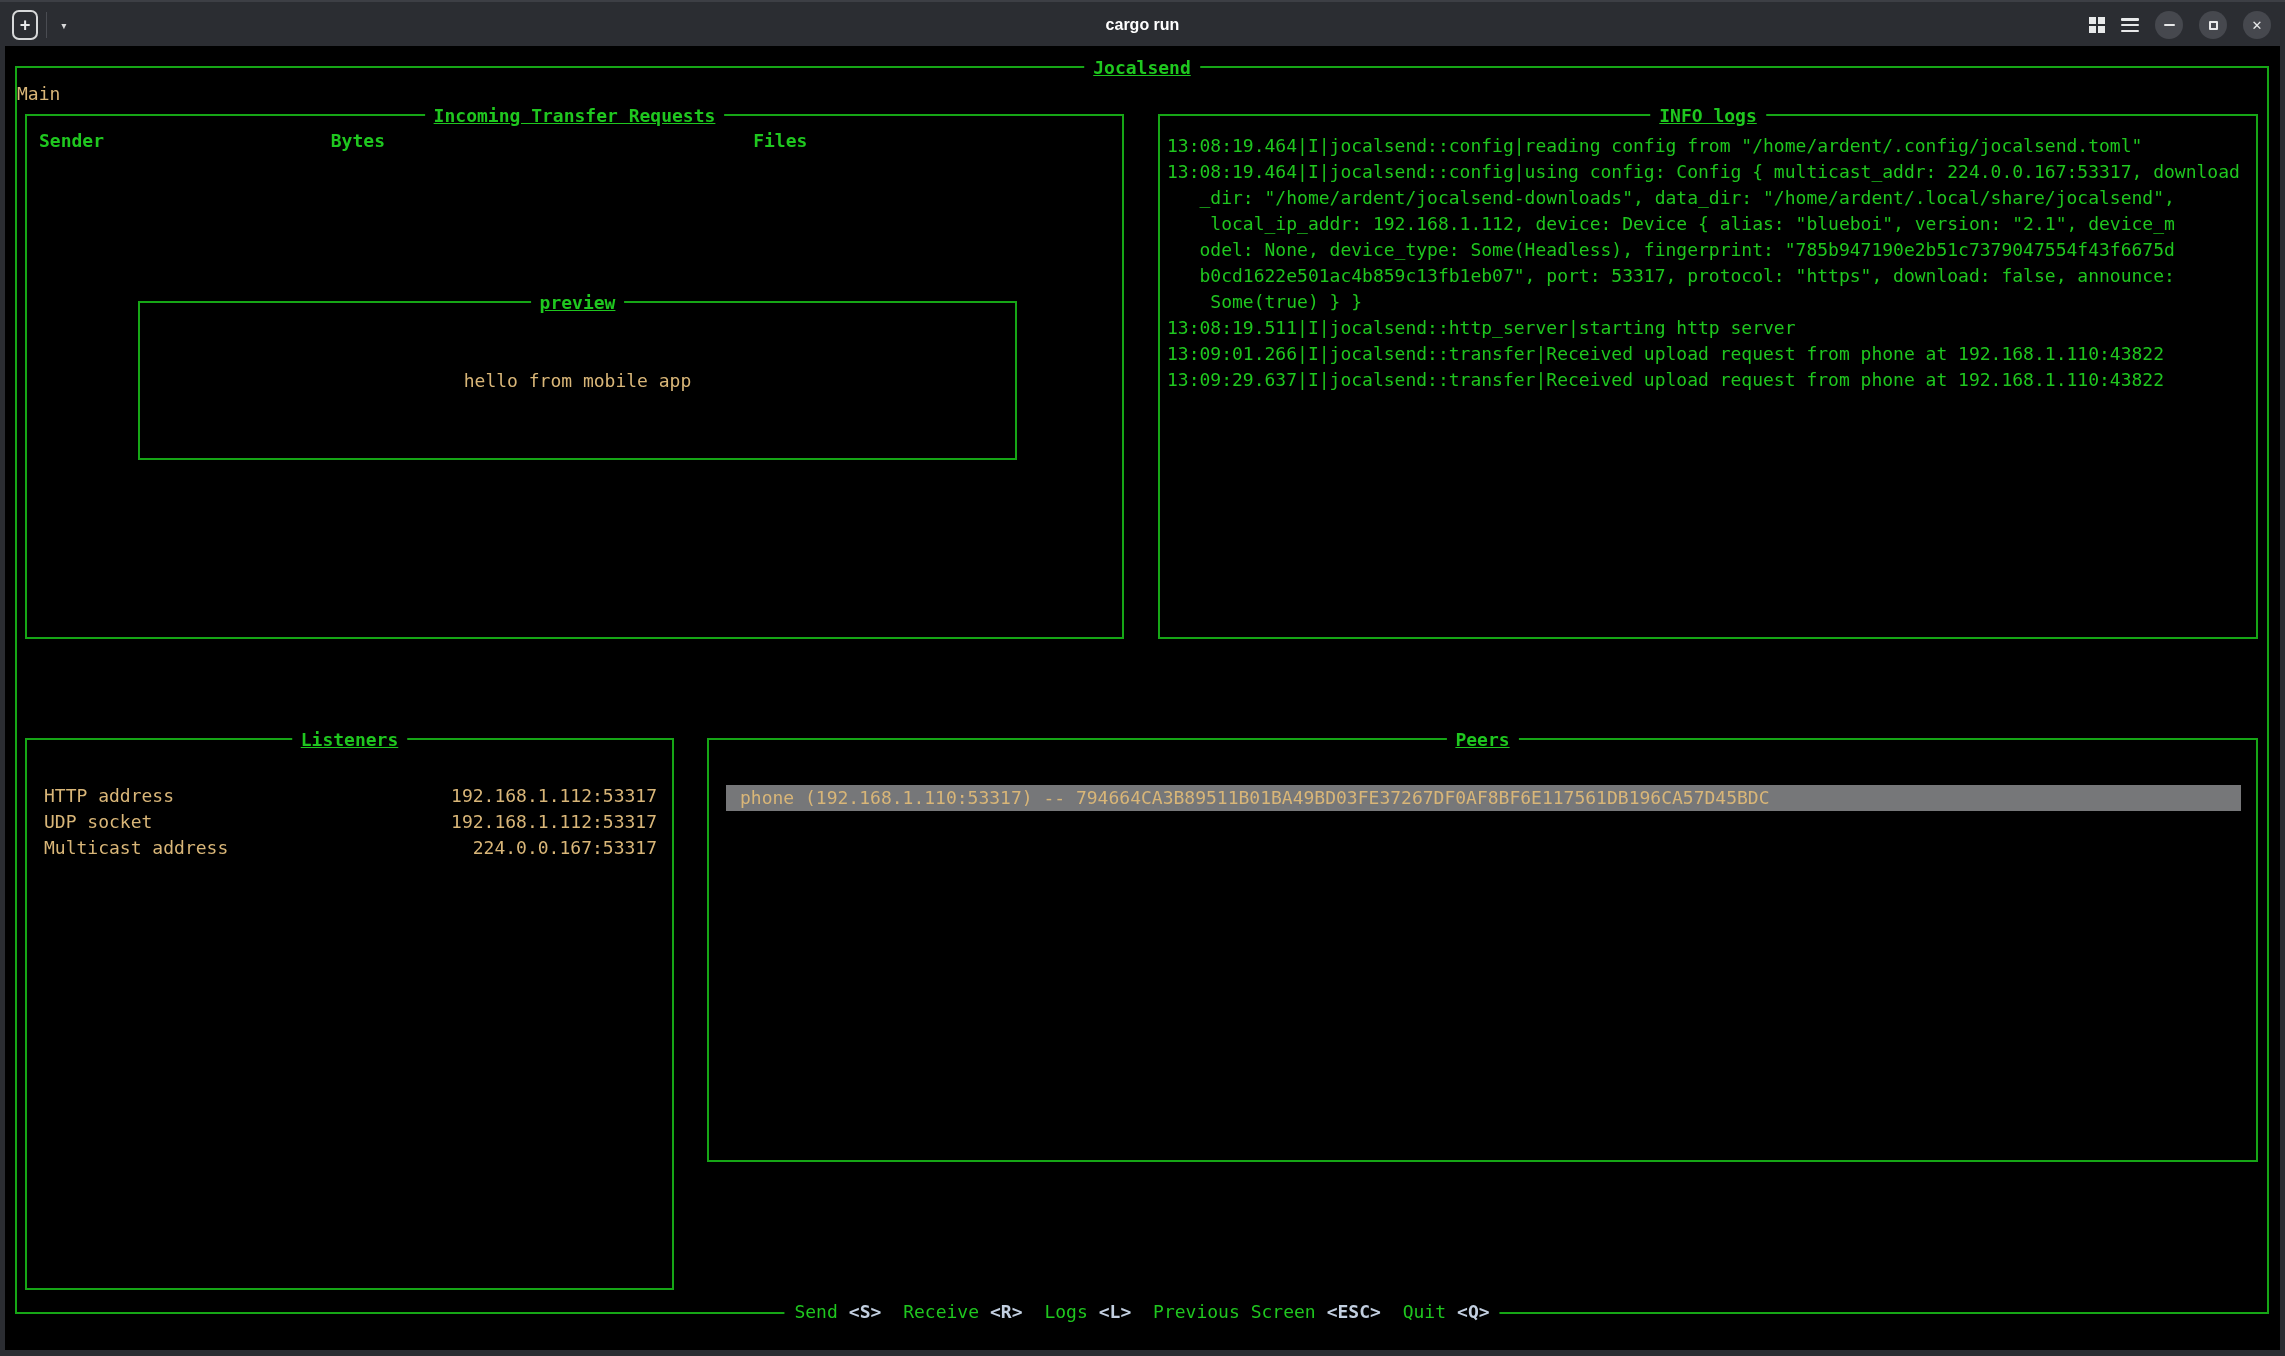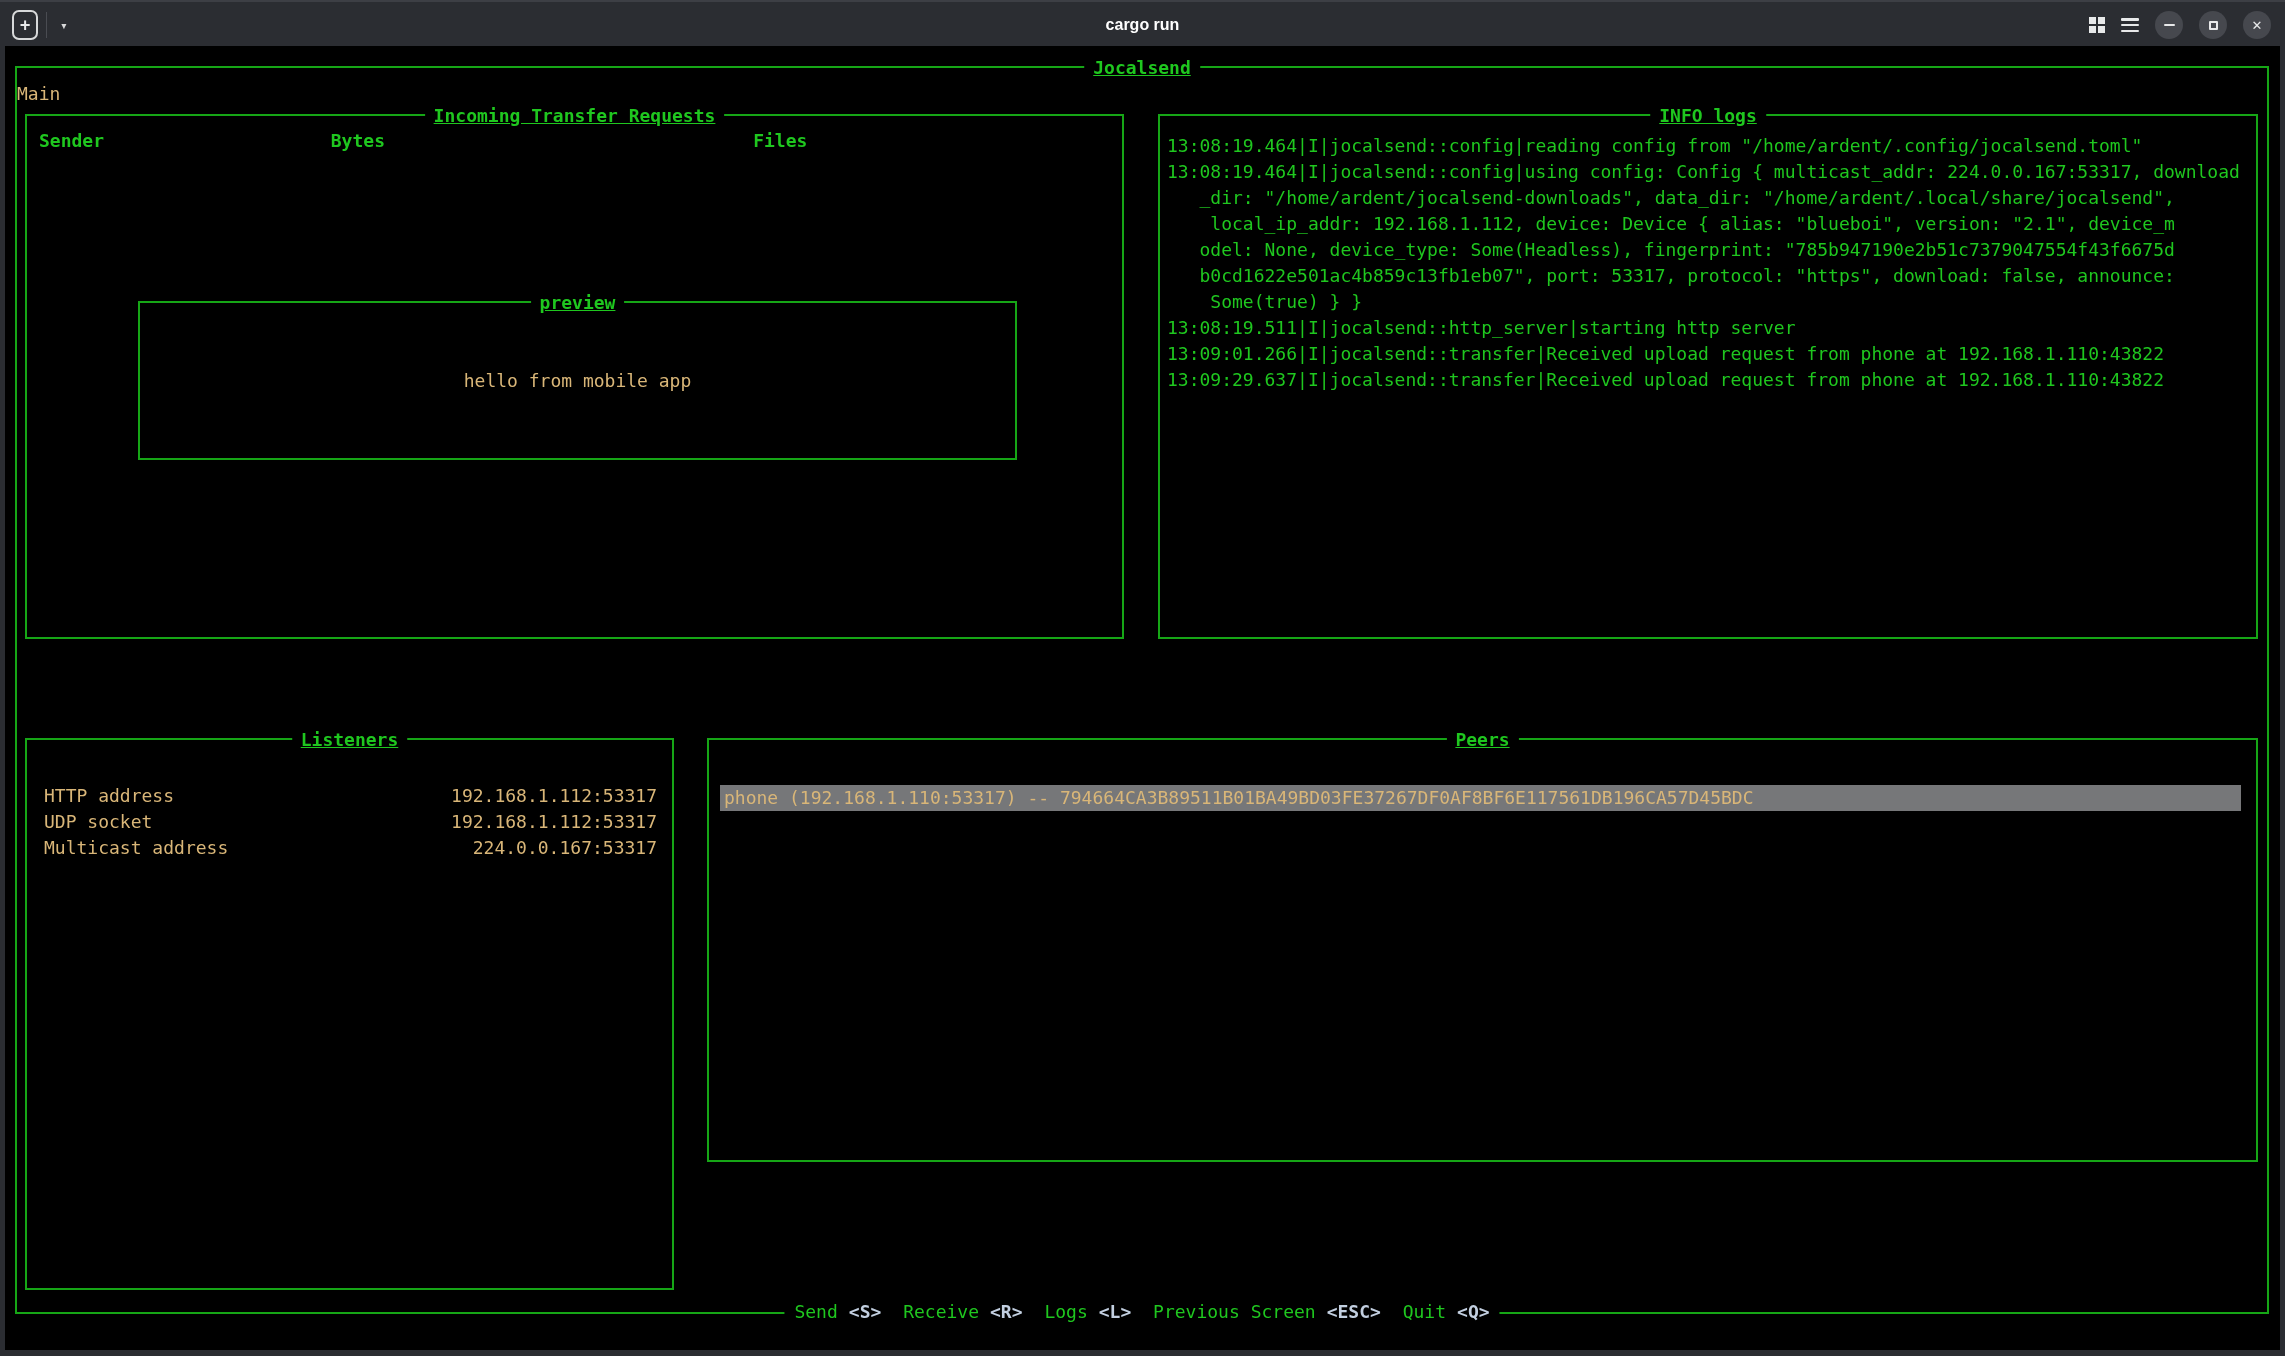--- a/index.html
+++ b/index.html
@@ -55,22 +55,22 @@
   .p-preview{left:109px;top:183px;width:879px;height:159px;padding-left:8px;}
   .preview-text{position:absolute;left:0;right:0;top:50%;transform:translateY(-50%);
                 text-align:center;color:var(--tan);line-height:26px;}
   
   .log-lines{position:absolute;left:5px;right:2px;top:15px;}
   .log-line{white-space:pre;height:26px;line-height:26px;color:var(--green);}
   
   .lrow{position:absolute;left:15px;right:13px;height:26px;line-height:26px;color:var(--tan);}
   .lrow .lval{float:right;}
   
-  .peer-row{position:absolute;left:9px;right:13px;top:43px;height:26px;line-height:26px;
-            background:var(--highlight_bg);color:var(--tan);padding-left:4px;white-space:pre;cursor:pointer;}
+  .peer-row{position:absolute;left:15px;right:13px;top:43px;height:26px;line-height:26px;
+            background:var(--highlight_bg);color:var(--tan);padding-left:14px;white-space:pre;cursor:pointer;}
   
   .keybar{position:absolute;bottom:-13px;left:50%;transform:translateX(-50%);background:var(--background);
           padding:0 10px;white-space:nowrap;line-height:26px;}
   .kb-item{display:inline;}
   .kb-item + .kb-item{margin-left:11px;}
   .kb-label{color:var(--green);}
   .kb-key{color:var(--key);font-weight:bold;margin-left:11px;}
 </style>
 </head>
 <body>

